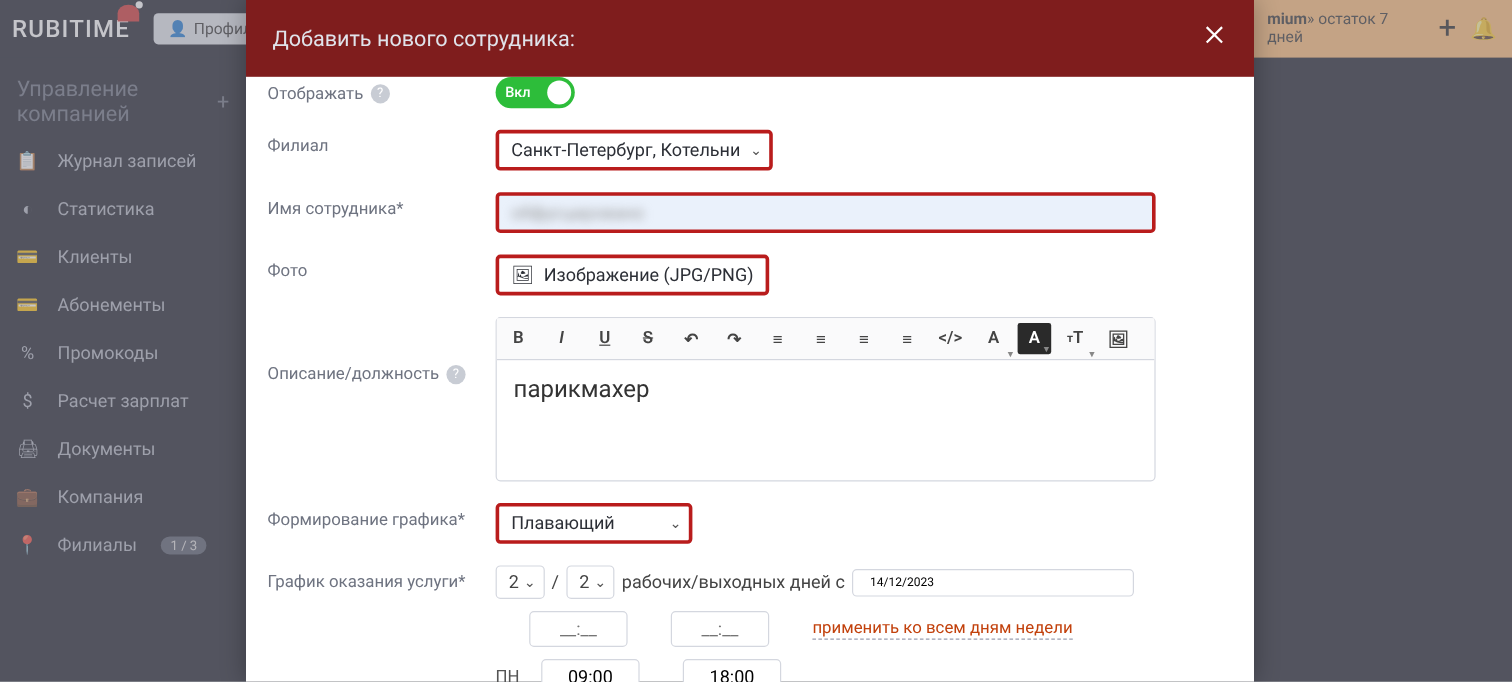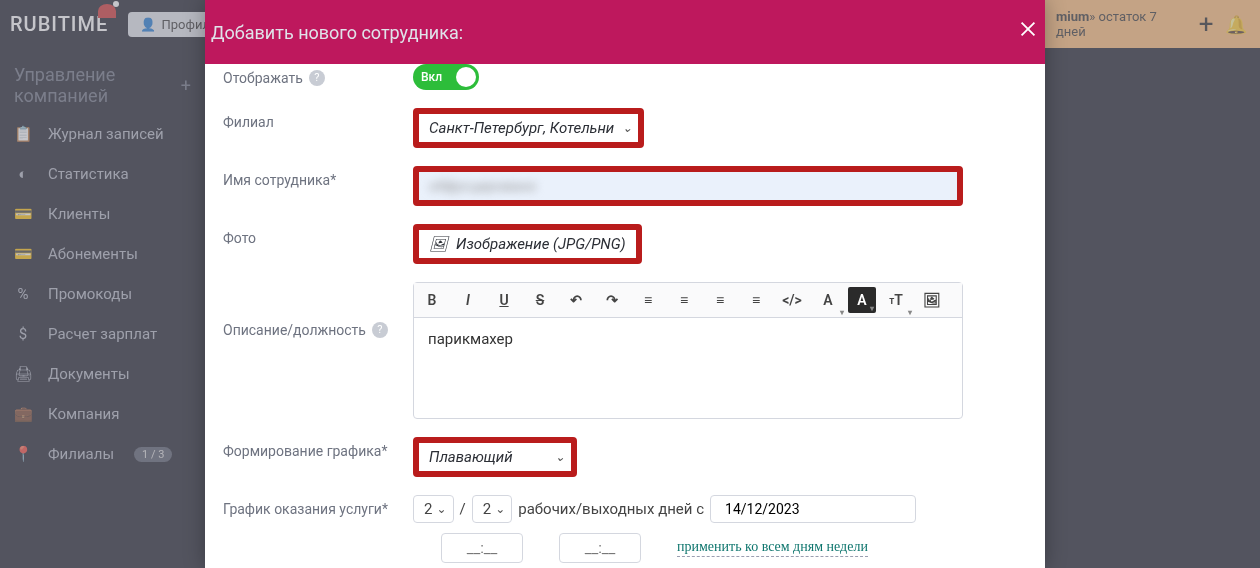--- a/index.html
+++ b/index.html
@@ -16,50 +16,50 @@
 .section-hdr { padding:8px 14px; font-size:18px; color:#6b7080; display:flex; align-items:center; gap:8px; }
 .nav-item { display:flex; align-items:center; gap:16px; padding:11px 14px; font-size:15px; color:#b0b4c0; cursor:pointer; }
 .nav-item .nav-icon { width:18px; text-align:center; font-size:15px; }
 .badge { background:#555a6a; color:#ddd; font-size:11px; padding:1px 8px; border-radius:10px; margin-left:4px; }
 
 
 .overlay { position:absolute; inset:0; background:rgba(140,140,150,0.5); }
 
 
 .modal { position:absolute; left:205px; top:0; width:840px; height:568px; background:#fff; display:flex; flex-direction:column; box-shadow:0 0 20px rgba(0,0,0,.3); }
-.modal-header { background:#be185d; color:#e0e3ea; height:64px; display:flex; align-items:center; padding:0 6px; font-size:18px; }
+.modal-header { background:#7f1d1d; color:#e0e3ea; height:64px; display:flex; align-items:center; padding:0 22px; font-size:18px; }
 .modal-close { margin-left:auto; color:#fff; font-size:24px; cursor:pointer; background:none; border:none; }
 .modal-body { flex:1; overflow-y:auto; padding:0 18px 30px; color:#777; }
 .form-row { display:flex; align-items:flex-start; margin-bottom:18px; }
 .form-label { width:190px; font-size:14px; color:#6e7380; padding-top:6px; display:flex; align-items:center; gap:6px; }
 .help { display:inline-block; width:16px; height:16px; border-radius:50%; background:#c8ccd4; color:#fff; font-size:11px; line-height:16px; text-align:center; }
 .form-field { flex:1; }
 
 .toggle { width:66px; height:26px; background:#2dbd3a; border-radius:26px; position:relative; display:flex; align-items:center; padding:0 8px; color:#fff; font-size:12px; font-weight:500;text-align:right; }
 .toggle .knob { position:absolute; right:3px; width:20px; height:20px; background:#fff; border-radius:50%; }
 
-.select-box, .text-input, .btn-box { border:6px solid #b91c1c; border-radius:4px; background:#fff; font-size:15px; color:#2c2f36; padding:5px 10px;font-style:italic; }
+.select-box, .text-input, .btn-box { border:3px solid #b91c1c; border-radius:4px; background:#fff; font-size:15px; color:#2c2f36; padding:5px 10px; }
 .select-box { display:inline-flex; align-items:center; gap:8px; padding-right:6px; }
 .chev { font-size:12px; color:#555; }
 .text-input { width:550px; background:#eaf1fb; }
 .blurred { filter:blur(4px); color:#999; }
 .btn-box { display:inline-flex; align-items:center; gap:8px; }
 
 .wysiwyg { border:1px solid #d4d7df; border-radius:4px; width:550px; }
 .wysi-tb { display:flex; border-bottom:1px solid #d4d7df; background:#fafafb; }
 .wysi-btn { width:36px; height:34px; display:flex; align-items:center; justify-content:center; color:#444; border-right:0; font-size:14px; font-weight:600; cursor:pointer; position:relative; }
 .wysi-btn.inv { background:#2a2a2a; color:#fff; border-radius:2px; margin:4px 2px; width:28px; height:26px; }
 .wysi-drop::after { content:'▾'; position:absolute; right:2px; bottom:0; font-size:8px; color:#888; }
-.wysi-area { min-height:100px; padding:12px 14px; font-size:15px; color:#333; }
+.wysi-area { min-height:100px; padding:12px 14px; font-size:20px; color:#333; }
 
 .sched-row { display:flex; align-items:center; gap:6px; font-size:15px; color:#444; }
 .small-sel { border:1px solid #d4d7df; border-radius:4px; padding:4px 6px 4px 10px; display:inline-flex; align-items:center; gap:4px; }
-.date-input { border:1px solid #d4d7df; border-radius:4px; padding:5px 14px; width:206px; font-size:14px; }
+.date-input { border:1px solid #d4d7df; border-radius:4px; padding:5px 14px; width:235px; font-size:10px; }
 .time-input { border:1px solid #d4d7df; border-radius:4px; padding:5px 0; width:82px; text-align:center; font-size:15px; margin-right:26px; }
-.apply-link { font-size:14px; color:#0f766e; border-bottom:1px dashed #9a9eb0; padding-bottom:1px; cursor:pointer;font-family:Liberation Serif, serif; }
+.apply-link { font-size:14px; color:#c2410c; border-bottom:1px dashed #9a9eb0; padding-bottom:1px; cursor:pointer; }
 .day-row { display:flex; align-items:center; gap:10px; margin-top:10px; }
 .day-lbl { width:28px; font-size:14px; color:#555; }
 
 
 .right-strip { position:absolute; right:0; top:0; width:216px; height:48px; background:#fdba74; display:flex; align-items:center; padding:0 12px; font-size:13px; color:#333; gap:12px;}
 .plus-big { font-size:26px; color:#222; cursor:pointer; }
 .bell { font-size:18px; color:#444; }
 </style>
 </head>
 <body>

